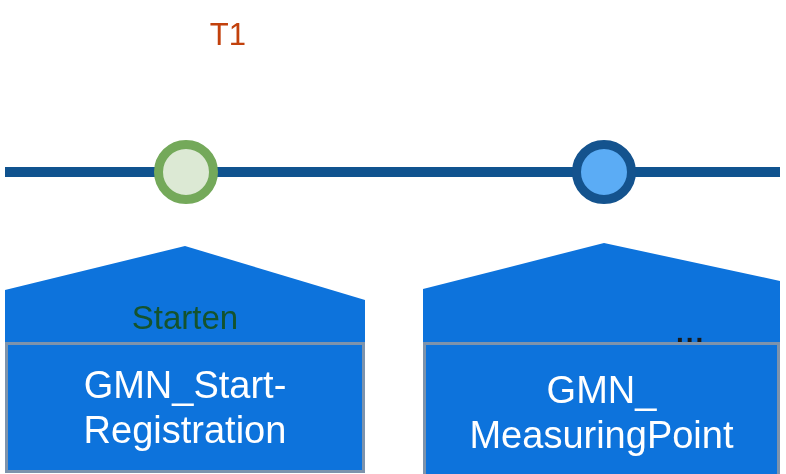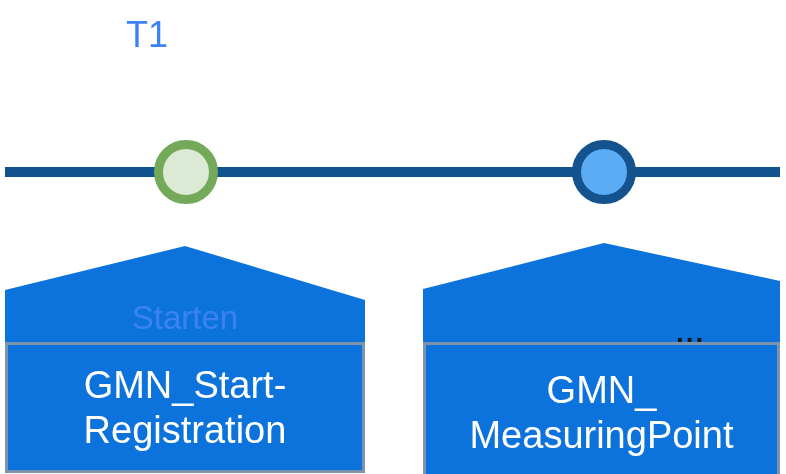--- a/index.html
+++ b/index.html
@@ -27,24 +27,24 @@
     width: 775px;
     height: 10px;
     background: #10538F;
   }
 
   
   .tick-label {
     position: absolute;
     top: 16px;
     width: 120px;
-    text-align: left;
-    font-size: 36px;
+    text-align: right;
+    font-size: 31px;
     line-height: 37px;
-    color: #3b82f6;
+    color: #c2410c;
     letter-spacing: 0px;
     white-space: nowrap;
   }
   #tick-label-t1 { left: 126px; }
   #tick-label-t2 { left: 544px; }
 
   
   .event-marker {
     position: absolute;
     width: 64px;
@@ -79,21 +79,21 @@
     top: 0;
   }
   .pentagon-wrap svg { display: block; }
 
   .pentagon-label {
     position: absolute;
     width: 100%;
     text-align: center;
     font-size: 33px;
     line-height: 39px;
-    color: #3b82f6;
+    color: #14532d;
     white-space: nowrap;
     pointer-events: none;
   }
   #pentagon-label-start  { left: 0; top: 55px; }
   #pentagon-label-supplement { left: 0; top: 47px; }
 
   .ellipsis-mark {
     position: absolute;
     font-size: 28px;
     line-height: 28px;

